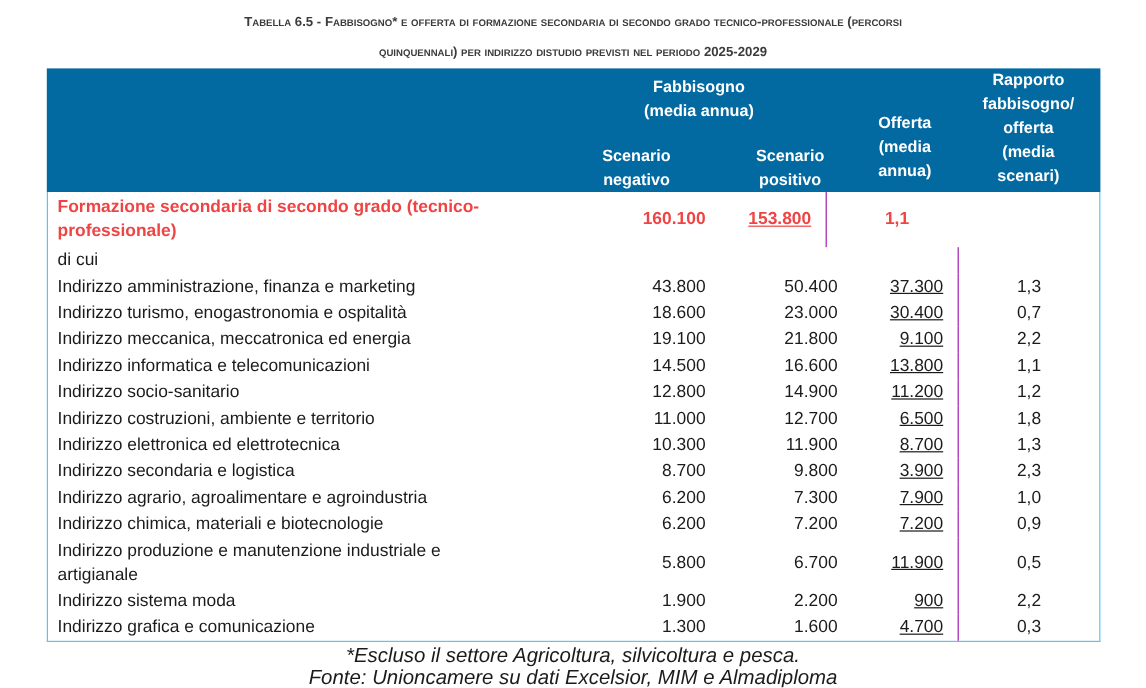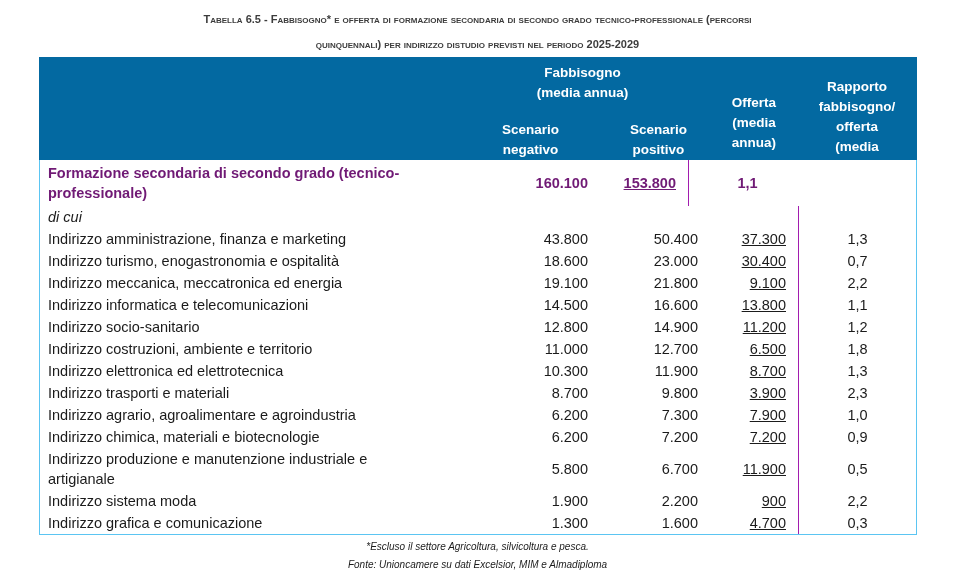--- a/index.html
+++ b/index.html
@@ -37,48 +37,48 @@
     justify-content:center;
   }
   .h-col1{width:415px;}
   .h-group{width:255px;display:flex;flex-direction:column;padding-top:6px;box-sizing:border-box;}
   .h-fab{text-align:center;white-space:pre-line;}
   .h-underline{height:2px;background:#ffffff;margin:13px 2px 4px 45px;}
   .h-sub{display:flex;gap:15px;}
   .h-sub-neg{width:145px;text-align:center;white-space:pre-line;padding-left:14px;box-sizing:border-box;}
   .h-sub-pos{width:110px;text-align:center;white-space:pre-line;}
   .h-off{width:88px;text-align:center;white-space:pre-line;padding-top:36px;box-sizing:border-box;}
-  .h-rap{width:118px;text-align:center;white-space:pre-line;padding-top:20px;box-sizing:border-box;}
+  .h-rap{width:118px;text-align:center;white-space:pre-line;padding-top:0;box-sizing:border-box;}
   .tbody{
     border:1px solid #5BC5F2;
     border-top:none;
     font-size:14.5px;
     color:#1b1b1b;
     box-sizing:border-box;
   }
   .row{display:flex;align-items:center;min-height:21.6px;}
   .cell{box-sizing:border-box;line-height:20px;}
   .c-label{width:415px;padding:1px 4px 1px 8px;white-space:pre-line;}
   .c-num{text-align:right;padding-right:12px;}
   .c-neg{width:145px;}
   .c-pos{width:110px;}
   .c-off{width:88px;text-decoration:underline;}
   .c-rap{
     width:118px;align-self:stretch;
     display:flex;align-items:center;justify-content:center;
     border-left:1px solid #a21caf;
   }
-  .row.highlight{min-height:46px;color:#701a75;font-weight:bold;}
-  .row.subheader .c-label{font-style:italic;}
+  .row.highlight{min-height:46px;color:#ef4444;font-weight:bold;}
+  .row.subheader .c-label{}
   
   .footnotes{
     margin-top:3px;
     text-align:center;
     font-style:italic;
-    font-size:10px;
+    font-size:17px;
     line-height:18px;
     color:#1b1b1b;
   }
 </style>
 </head>
 <body>
 
 <div class="page">
 
   <div class="title">
@@ -169,21 +169,21 @@
           <div class="cell c-rap">1,8</div>
         </div>
         <div class="row">
           <div class="cell c-label">Indirizzo elettronica ed elettrotecnica</div>
           <div class="cell c-num c-neg">10.300</div>
           <div class="cell c-num c-pos">11.900</div>
           <div class="cell c-num c-off">8.700</div>
           <div class="cell c-rap">1,3</div>
         </div>
         <div class="row">
-          <div class="cell c-label">Indirizzo trasporti e materiali</div>
+          <div class="cell c-label">Indirizzo secondaria e logistica</div>
           <div class="cell c-num c-neg">8.700</div>
           <div class="cell c-num c-pos">9.800</div>
           <div class="cell c-num c-off">3.900</div>
           <div class="cell c-rap">2,3</div>
         </div>
         <div class="row">
           <div class="cell c-label">Indirizzo agrario, agroalimentare e agroindustria</div>
           <div class="cell c-num c-neg">6.200</div>
           <div class="cell c-num c-pos">7.300</div>
           <div class="cell c-num c-off">7.900</div>

